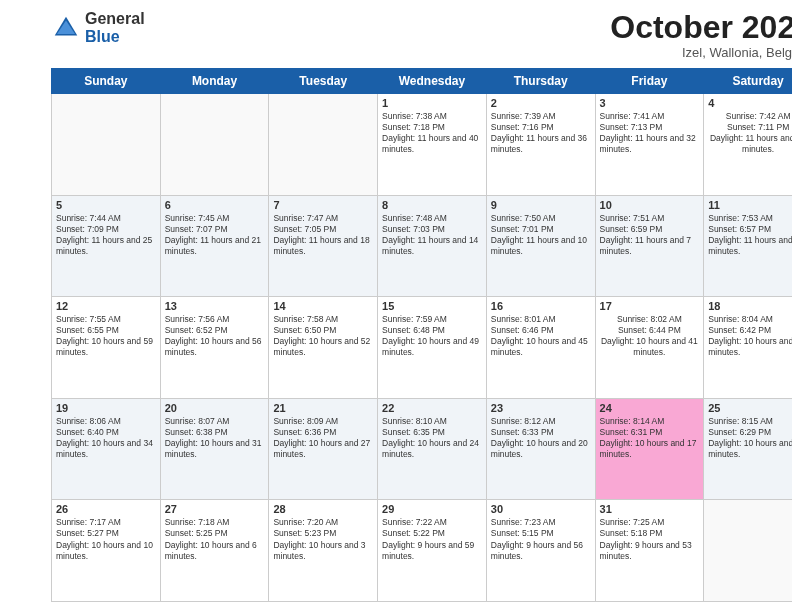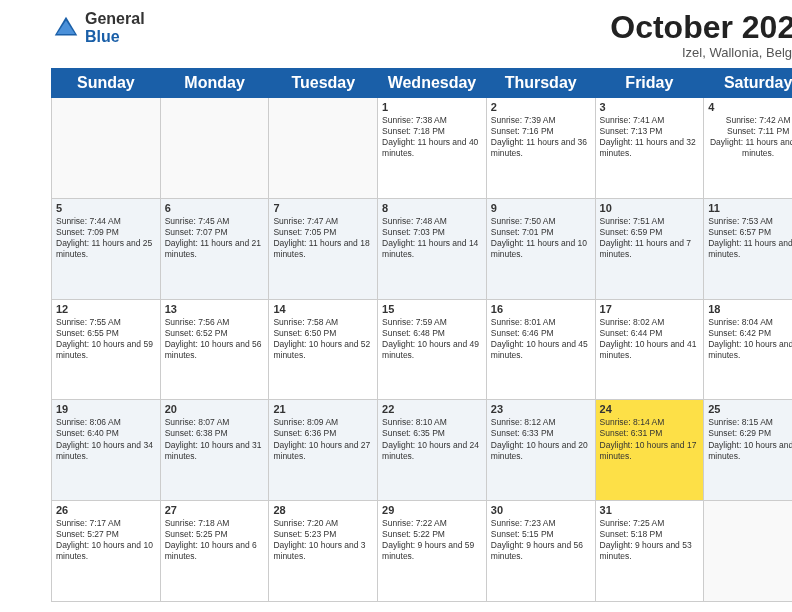--- a/index.html
+++ b/index.html
@@ -65,21 +65,21 @@
       flex: 1;
       border: 1px solid #ccc;
       border-collapse: collapse;
       width: 100%;
       table-layout: fixed;
     }
     .calendar th {
       background-color: #1a5fa8;
       color: white;
       text-align: center;
-      font-size: 16px;
+      font-size: 12px;
       padding: 5px 2px;
       border: 1px solid #1a5fa8;
     }
     .calendar td {
       border: 1px solid #ccc;
       vertical-align: top;
       padding: 3px 4px;
       font-size: 9px;
       color: #333;
       height: 85px;
@@ -245,21 +245,21 @@
 Daylight: 10 hours and 49 minutes.</div>
           </td>
           <td>
             <span class="day-num">16</span>
             <div class="cell-content" style="white-space: pre-line;">Sunrise: 8:01 AM
 Sunset: 6:46 PM
 Daylight: 10 hours and 45 minutes.</div>
           </td>
           <td>
             <span class="day-num">17</span>
-            <div class="cell-content" style="white-space: pre-line;">Sunrise: 8:02 AM
+            <div class="cell-content" style="white-space: pre-line; text-align: center;">Sunrise: 8:02 AM
 Sunset: 6:44 PM
 Daylight: 10 hours and 41 minutes.</div>
           </td>
           <td>
             <span class="day-num">18</span>
             <div class="cell-content" style="white-space: pre-line;">Sunrise: 8:04 AM
 Sunset: 6:42 PM
 Daylight: 10 hours and 38 minutes.</div>
           </td>
         </tr>
@@ -287,21 +287,21 @@
             <div class="cell-content" style="white-space: pre-line;">Sunrise: 8:10 AM
 Sunset: 6:35 PM
 Daylight: 10 hours and 24 minutes.</div>
           </td>
           <td style="background: rgb(240, 244, 248);">
             <span class="day-num">23</span>
             <div class="cell-content" style="white-space: pre-line;">Sunrise: 8:12 AM
 Sunset: 6:33 PM
 Daylight: 10 hours and 20 minutes.</div>
           </td>
-          <td style="background: #fde047;">
+          <td style="background: #f9a8d4;">
             <span class="day-num">24</span>
             <div class="cell-content" style="white-space: pre-line;">Sunrise: 8:14 AM
 Sunset: 6:31 PM
 Daylight: 10 hours and 17 minutes.</div>
           </td>
           <td style="background: rgb(240, 244, 248);">
             <span class="day-num">25</span>
             <div class="cell-content" style="white-space: pre-line;">Sunrise: 8:15 AM
 Sunset: 6:29 PM
 Daylight: 10 hours and 13 minutes.</div>

